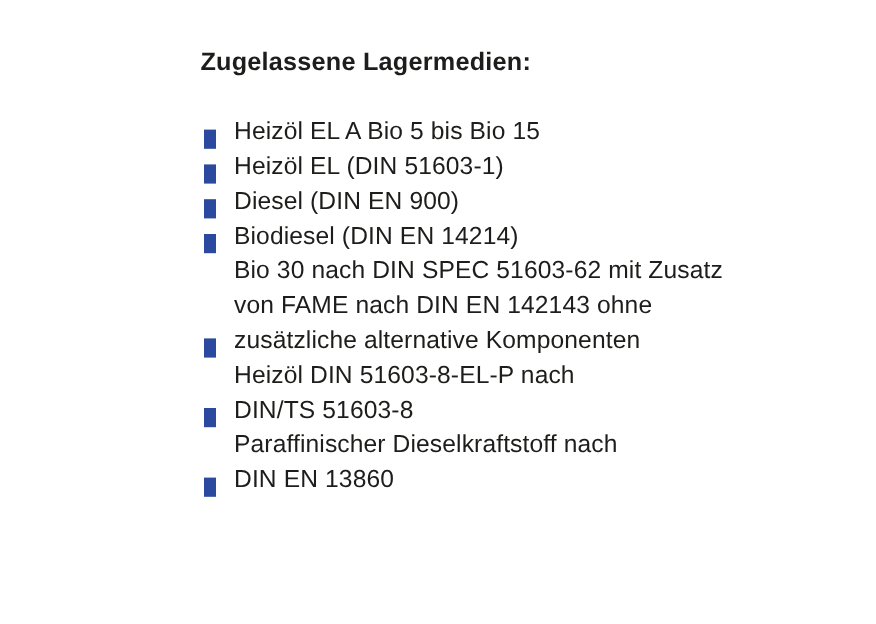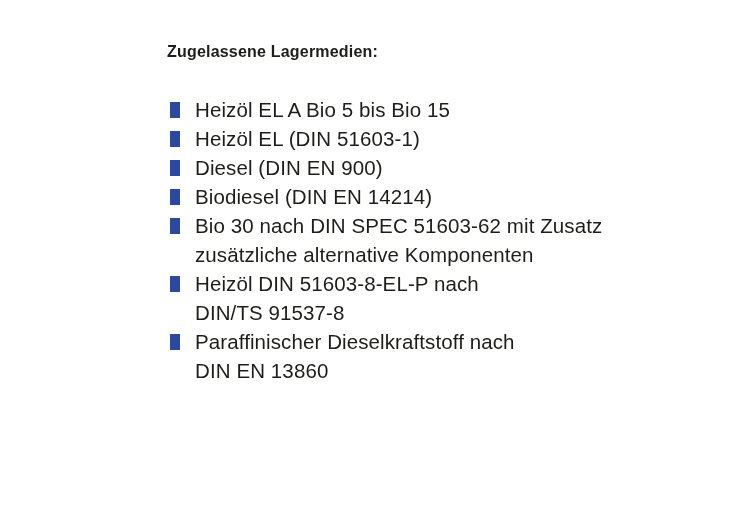--- a/index.html
+++ b/index.html
@@ -15,31 +15,31 @@
     color: var(--text-color, #1d1d1b);
     overflow: hidden;
   }
   .content {
     position: absolute;
     left: 167px;
     top: 40px;
     width: 480px;
   }
   .heading {
-    font-size: 16px;
+    font-size: 21px;
     line-height: 23px;
     font-weight: 700;
     letter-spacing: 0.2px;
   }
   .list {
     margin-top: 32px;
   }
   .item {
     display: flex;
-    align-items: flex-start;
+    align-items: flex-end;
   }
   .bullet {
     width: 10px;
     height: 16px;
     margin: 7px 0 0 3px;
     flex-shrink: 0;
     background: var(--bullet-color, #2b4a9f);
   }
   .lines {
     margin-left: 15px;
@@ -79,29 +79,30 @@
     <span class="bullet"></span>
     <div class="lines">
           <div>Biodiesel (DIN EN 14214)</div>
         </div>
   </div>
 
   <div class="item">
     <span class="bullet"></span>
     <div class="lines">
           <div>Bio 30 nach DIN SPEC 51603-62 mit Zusatz</div>
+          <div>von FAME nach DIN EN 142143 ohne</div>
           <div>zusätzliche alternative Komponenten</div>
         </div>
   </div>
 
   <div class="item">
     <span class="bullet"></span>
     <div class="lines">
           <div>Heizöl DIN 51603-8-EL-P nach</div>
-          <div>DIN/TS 91537-8</div>
+          <div>DIN/TS 51603-8</div>
         </div>
   </div>
 
   <div class="item">
     <span class="bullet"></span>
     <div class="lines">
           <div>Paraffinischer Dieselkraftstoff nach</div>
           <div>DIN EN 13860</div>
         </div>
   </div>

